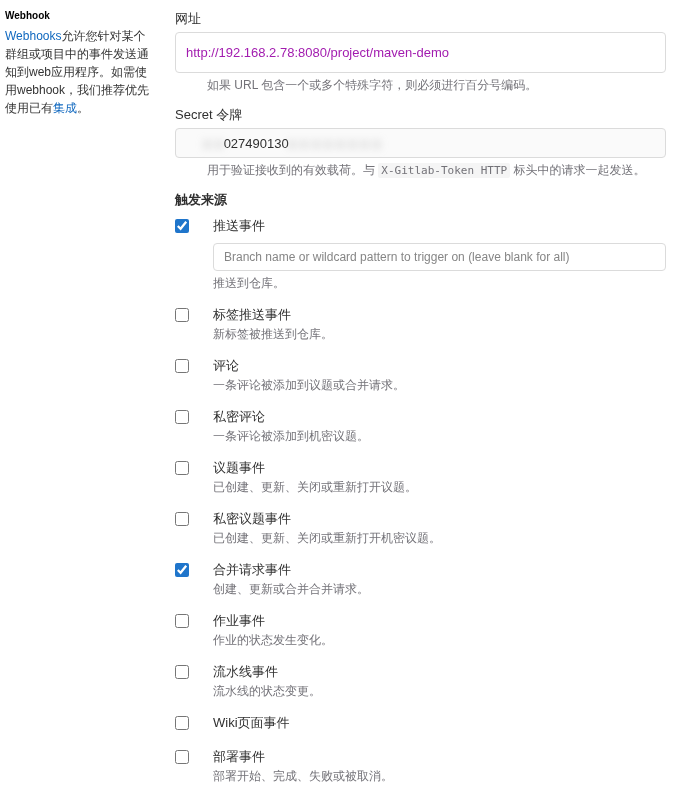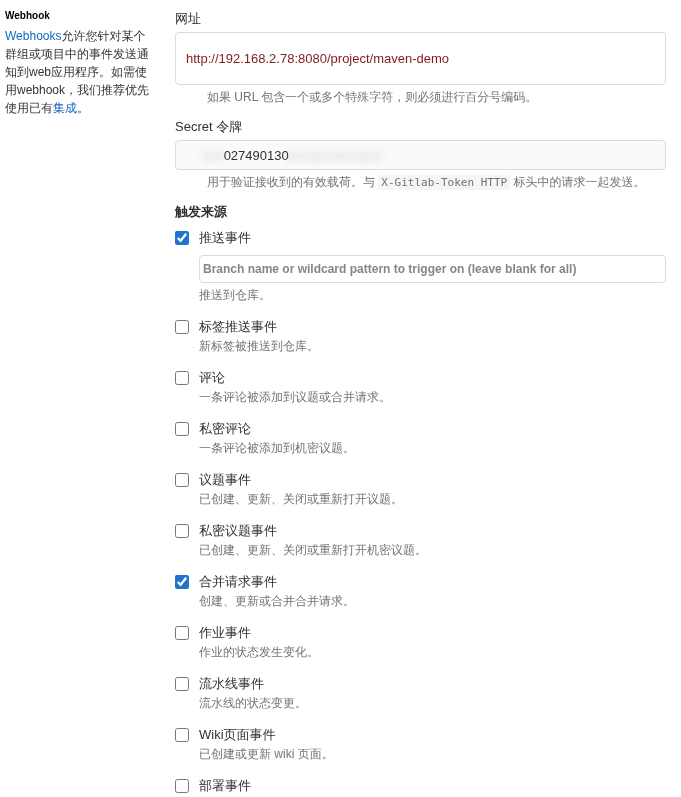--- a/index.html
+++ b/index.html
@@ -5,33 +5,33 @@
     * { box-sizing: border-box; margin: 0; padding: 0; }
     body { font-family: -apple-system, BlinkMacSystemFont, "Segoe UI", Helvetica, Arial, sans-serif; font-size: 13px; color: #303030; width: 681px; padding: 10px 15px 20px 5px; }
     .layout { display: flex; gap: 20px; }
     .sidebar { width: 150px; flex-shrink: 0; }
     .sidebar h2 { font-size: 10px; font-weight: 600; margin-bottom: 6px; color: #000; }
     .sidebar p { font-size: 12px; color: #333; line-height: 1.5; }
     .sidebar a { color: #1068bf; text-decoration: none; }
     .main { flex: 1; }
     .form-group { margin-bottom: 12px; }
     .form-label { display: block; font-size: 13px; font-weight: 400; margin-bottom: 4px; color: #303030; }
-    .text-input { width: 100%; padding: 18px 10px; border: 1px solid #dbdbdb; border-radius: 4px; font-size: 13px; color: #7f1d1d; background: #fff; }
+    .text-input { width: 100%; padding: 12px 10px; border: 1px solid #dbdbdb; border-radius: 4px; font-size: 13px; color: #a21caf; background: #fff; }
     .text-input::placeholder { color: #868686; }
     .help { font-size: 12px; color: #737278; margin-top: 4px; margin-left: 32px; }
     .help code { font-family: Menlo, Consolas, monospace; font-size: 11px; background: #f5f5f5; padding: 1px 3px; border-radius: 2px; }
     .secret-box { width: 100%; padding: 6px 28px; border: 1px solid #dbdbdb; border-radius: 4px; font-size: 13px; background: #fafafa; position: relative; overflow: hidden; height: 30px; display: flex; align-items: center; }
     .blur-cover { filter: blur(4px); color: #999; letter-spacing: 1px; }
     .section-label { font-size: 13px; font-weight: 600; margin-bottom: 8px; margin-top: 6px; color: #303030; }
-    .trigger { display: flex; align-items: flex-start; gap: 10px; margin-bottom: 14px; }
+    .trigger { display: flex; align-items: flex-start; gap: 24px; margin-bottom: 14px; }
     .trigger input[type=checkbox] { margin-top: 2px; width: 14px; height: 14px; accent-color: #1f75cb; flex-shrink: 0; }
     .trigger-body { flex: 1; }
     .trigger-title { font-size: 13px; color: #303030; margin-bottom: 2px; }
     .trigger-desc { font-size: 12px; color: #737278; }
-    .branch-input { width: 100%; padding: 6px 3px; border: 1px solid #dbdbdb; border-radius: 4px; font-size: 12px; margin-top: 6px; margin-bottom: 4px; font-weight: bold; }
+    .branch-input { width: 100%; padding: 6px 10px; border: 1px solid #dbdbdb; border-radius: 4px; font-size: 12px; margin-top: 6px; margin-bottom: 4px; }
     .branch-input::placeholder { color: #868686; }
   </style>
 </head>
 <body>
 
 <div class="layout">
   <aside class="sidebar">
     <h2>Webhook</h2>
     <p>
       <a href="#">Webhooks</a><span>允许您针对某个群组或项目中的事件发送通知到web应用程序。如需使用webhook，我们推荐优先使用已有</span><a href="#">集成</a><span>。</span>
@@ -118,21 +118,20 @@
           <input type="checkbox" style="">
           <div class="trigger-body">
             <div class="trigger-title">流水线事件</div>
             <div class="trigger-desc">流水线的状态变更。</div>
           </div>
         </div>
         <div class="trigger">
           <input type="checkbox" style="">
           <div class="trigger-body">
             <div class="trigger-title">Wiki页面事件</div>
-            <div class="trigger-desc">已创建或更新 wiki 页面。</div>
           </div>
         </div>
         <div class="trigger">
           <input type="checkbox" style="">
           <div class="trigger-body">
             <div class="trigger-title">部署事件</div>
             <div class="trigger-desc">部署开始、完成、失败或被取消。</div>
           </div>
         </div>
       </div>

